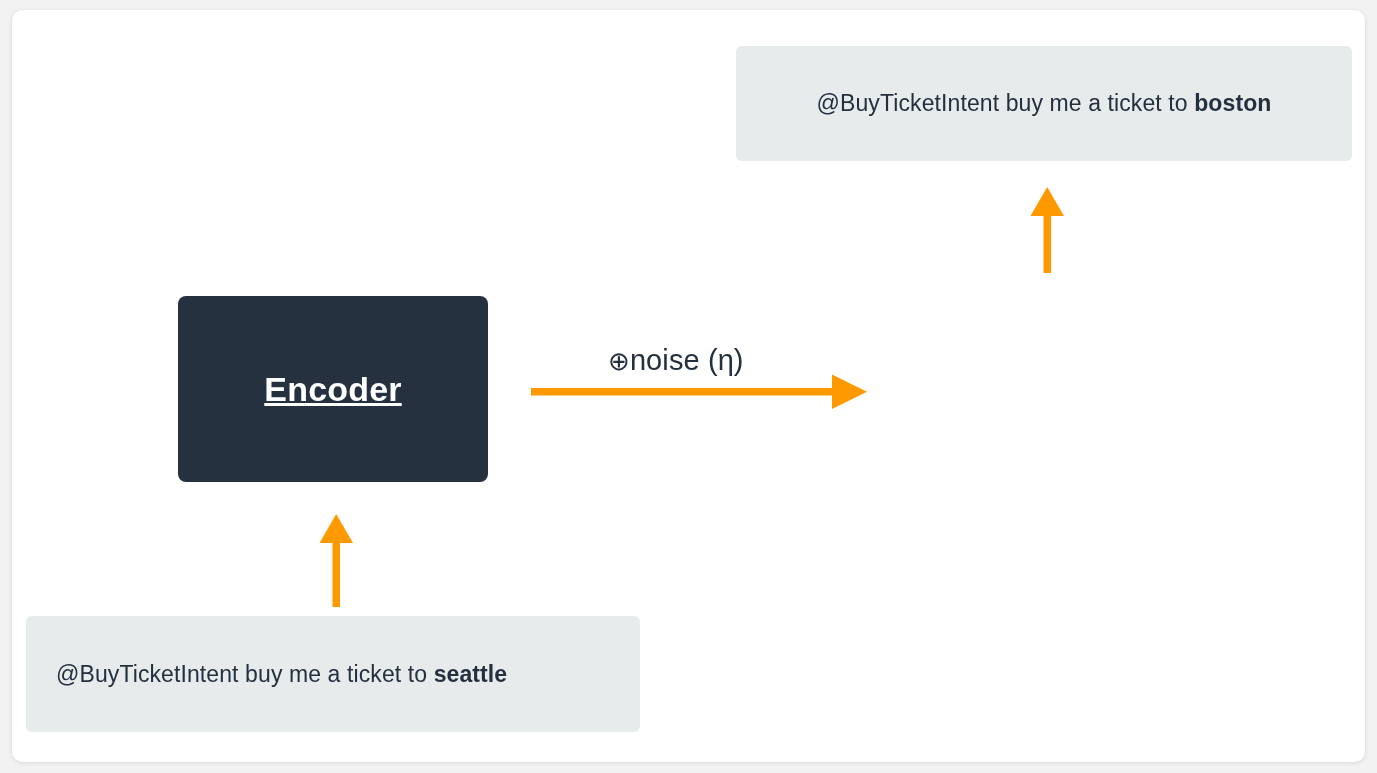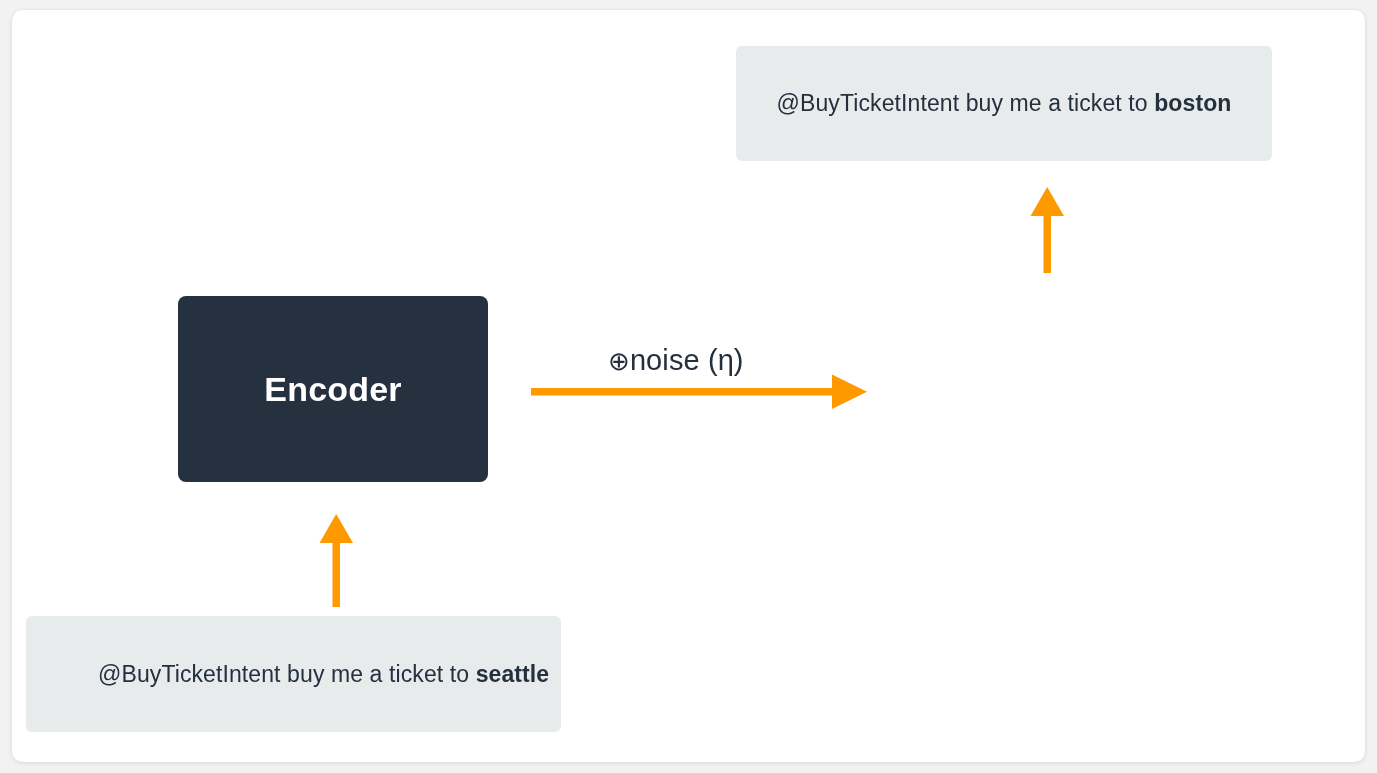--- a/index.html
+++ b/index.html
@@ -41,49 +41,50 @@
     white-space: nowrap;
     font-weight: 400;
   }
   .utterance-text .slot-value {
     font-weight: 700;
   }
 
   #output-utterance-box {
     left: 724px;
     top: 36px;
-    width: 536px;
+    width: 616px;
     height: 115px;
     justify-content: center;
   }
   #input-utterance-box {
     left: 14px;
     top: 606px;
-    width: 535px;
+    width: 614px;
     height: 116px;
     justify-content: flex-start;
-    padding-left: 72px;
+    padding-left: 30px;
     text-align: center;
   }
 
   
   .model-box {
     position: absolute;
     background: #25313f;
     border-radius: 8px;
     display: flex;
     align-items: center;
     justify-content: center;
     box-sizing: border-box;
   }
   .model-label {
     color: #ffffff;
     font-size: 34px;
     font-weight: 700;
     letter-spacing: 0.2px;
+    text-decoration: underline;
   }
   #encoder-box {
     left: 166px;
     top: 286px;
     width: 310px;
     height: 186px;
   }
   #decoder-box {
     left: 876px;
     top: 286px;

